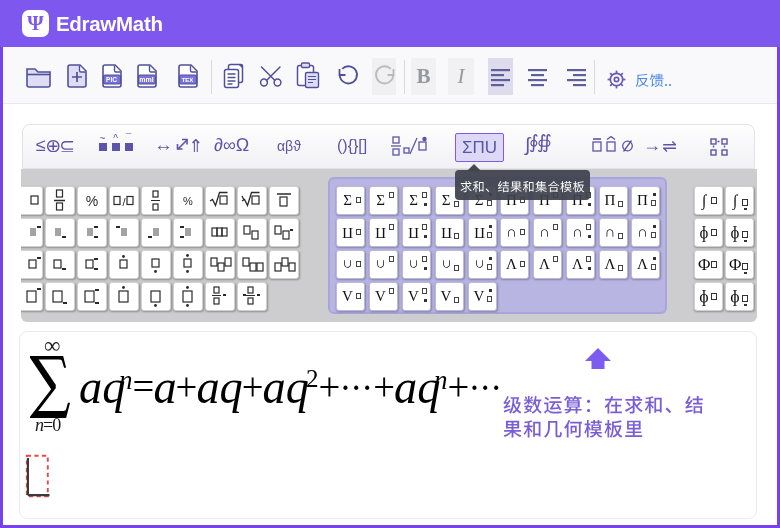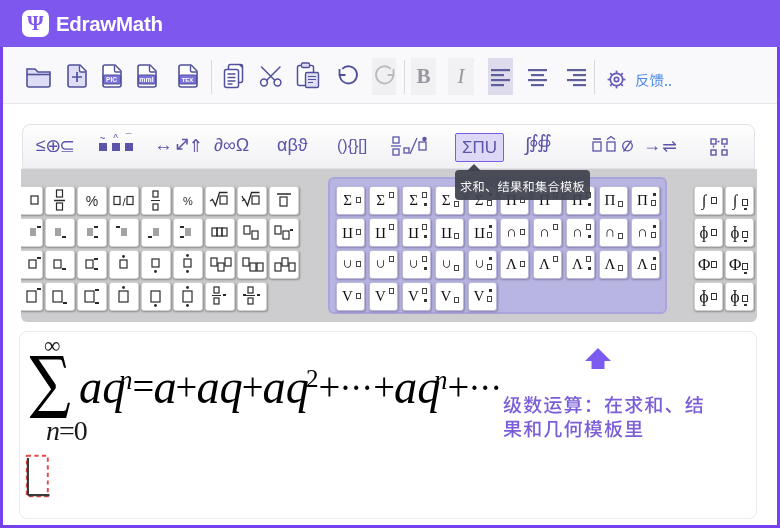--- a/index.html
+++ b/index.html
@@ -128,21 +128,21 @@
 <div class="sym" style="left:154px;top:124px"><span style="font-size:19px">↔</span><span style="display:inline-block;vertical-align:middle;margin:0 2px"><svg width="15" height="15" viewBox="0 0 15 15" xmlns="http://www.w3.org/2000/svg">
         <g stroke="#5b54a8" stroke-width="1.6" fill="none">
           <path d="M3 12 L12 3"></path>
           <path d="M7 2.5 h5 v5"></path>
           <path d="M2.5 7 v5 h5"></path>
         </g>
       </svg></span><span style="display:inline-block;vertical-align:middle;margin-top:0px"><svg width="7.7" height="13.2" viewBox="0 0 7.70 13.18" xmlns="http://www.w3.org/2000/svg">
         <path transform="translate(-3.70,13.18) scale(0.008789,-0.008789)" d="M753 1200V0H633V1080L541 986L421 1106L813 1500H903L1297 1106L1177 986L1083 1080V0H963V1200L859 1304Z" fill="#5b54a8"></path>
       </svg></span></div>
 <div class="sym" style="left:214px;top:124px"><span style="font-size:18px">∂∞Ω</span></div>
-<div class="sym" style="left:277px;top:124px"><span style="font-size:18px">αβϑ</span></div>
+<div class="sym" style="left:277px;top:124px"><span style="font-size:14px">αβϑ</span></div>
 <div class="sym" style="left:337px;top:124px"><span style="font-size:16px">(){}[]</span></div>
 <div class="sym" style="left:390px;top:124px"><svg width="37" height="44" viewBox="0 0 37 44" xmlns="http://www.w3.org/2000/svg">
       <g stroke="#5b54a8" fill="none" stroke-width="1.3">
         <rect x="3" y="13" width="6" height="6"></rect>
         <rect x="3" y="25" width="6" height="6"></rect>
         <path d="M1 22 h10"></path>
         <path d="M20 30 L27 14"></path>
         <rect x="14" y="24" width="5" height="5"></rect>
         <rect x="29" y="18" width="7" height="8"></rect>
         <circle cx="34.5" cy="15" r="1.6" fill="#5b54a8"></circle>
@@ -540,21 +540,21 @@
       <path transform="translate(75.0,14.2) scale(0.012200,-0.012200)" d="M460 292V225H54V162H393C297 90 153 26 29 -6C46 -22 67 -50 79 -69C207 -29 357 47 460 135V-79H535V138C637 52 789 -23 920 -61C931 -42 952 -15 968 1C843 31 701 92 605 162H947V225H535V292ZM490 552V486H247V552ZM467 824C483 797 500 763 512 734H286C307 765 326 797 343 827L265 842C221 754 140 642 30 558C47 548 72 526 85 510C116 536 145 563 172 591V271H247V303H919V363H562V432H849V486H562V552H846V606H562V672H887V734H591C578 766 556 810 534 843ZM490 606H247V672H490ZM490 432V363H247V432Z"></path>
       <path transform="translate(87.5,14.2) scale(0.012200,-0.012200)" d="M517 843C415 688 230 554 40 479C61 462 82 433 94 413C146 436 198 463 248 494V444H753V511C805 478 859 449 916 422C927 446 950 473 969 490C810 557 668 640 551 764L583 809ZM277 513C362 569 441 636 506 710C582 630 662 567 749 513ZM196 324V-78H272V-22H738V-74H817V324ZM272 48V256H738V48Z"></path>
       <path transform="translate(100.0,14.2) scale(0.012200,-0.012200)" d="M472 417H820V345H472ZM472 542H820V472H472ZM732 840V757H578V840H507V757H360V693H507V618H578V693H732V618H805V693H945V757H805V840ZM402 599V289H606C602 259 598 232 591 206H340V142H569C531 65 459 12 312 -20C326 -35 345 -63 352 -80C526 -38 607 34 647 140C697 30 790 -45 920 -80C930 -61 950 -33 966 -18C853 6 767 61 719 142H943V206H666C671 232 676 260 679 289H893V599ZM175 840V647H50V577H175V576C148 440 90 281 32 197C45 179 63 146 72 124C110 183 146 274 175 372V-79H247V436C274 383 305 319 318 286L366 340C349 371 273 496 247 535V577H350V647H247V840Z"></path>
       <path transform="translate(112.5,14.2) scale(0.012200,-0.012200)" d="M197 840V647H58V577H191C159 439 97 278 32 197C45 179 63 145 71 125C117 193 163 305 197 421V-79H267V456C294 405 326 342 339 309L385 366C368 396 292 512 267 546V577H387V647H267V840ZM879 821C778 779 585 755 428 746V502C428 343 418 118 306 -40C323 -48 354 -70 368 -82C477 75 499 309 501 476H531C561 351 604 238 664 144C600 70 524 16 440 -19C456 -33 476 -62 486 -80C569 -41 644 12 708 82C764 11 833 -45 915 -82C927 -62 950 -32 967 -18C883 15 813 70 756 141C829 241 883 370 911 533L864 547L851 544H501V685C651 695 823 718 929 761ZM827 476C802 370 762 280 710 204C661 283 624 376 598 476Z"></path>
     </svg></div>
 <div class="a" style="left:19px;top:331px;width:738px;height:188px;background:#fff;border:1px solid #ebebee;border-radius:8px"></div>
 <div class="a" style="left:30px;top:356px"><svg preserveAspectRatio="none" width="40" height="62" viewBox="0 0 81.30 105.00" xmlns="http://www.w3.org/2000/svg">
       <path transform="translate(-8.00,80.00) scale(0.100000,-0.100000)" d="M893 9 814 -250H80V-228L510 238L80 771V800H754L814 603H772L734 708Q730 724 710 735Q695 742 657 742H256L603 312V255L247 -131H753Q786 -131 797 -124Q810 -113 815 -96L851 9Z" fill="#000"></path>
     </svg></div>
 <div class="a g" style="left:44px;top:333px;font-size:23px">∞</div>
-<div class="a g" style="left:46px;top:415px;font-size:28px;letter-spacing:-1px"><i>n</i>=0</div>
+<div class="a g" style="left:35px;top:415px;font-size:18px;letter-spacing:-1px"><i>n</i>=0</div>
 <div class="a" style="left:79px;top:349px;white-space:nowrap;font-family:'Liberation Serif',serif;font-size:48px;color:#000;line-height:60px;transform:scaleX(.9654);transform-origin:0 0">
 <i>aq</i><span class="sup">n</span><span class="op">=</span><i>a</i><span class="op">+</span><i>aq</i><span class="op">+</span><i>aq</i><span class="sup2">2</span><span class="op">+</span><span class="dots">···</span><span class="op">+</span><i>aq</i><span class="sup">n</span><span class="op">+</span><span class="dots">···</span>
 </div>
 <div class="a" style="left:503px;top:390px"><svg class="" width="202" height="28" viewBox="0 0 202 28" xmlns="http://www.w3.org/2000/svg" fill="#7a5ed8">
       <path transform="translate(0.0,22.0) scale(0.019000,-0.019000)" d="M41 64 64 -29C159 9 284 58 400 107L382 188C257 141 126 92 41 64ZM401 781V692H506C494 380 455 125 321 -29C344 -42 389 -72 404 -87C485 17 533 152 561 315C592 248 628 185 669 129C614 68 549 20 477 -14C498 -28 530 -64 544 -85C611 -50 673 -3 728 58C781 1 842 -47 909 -82C923 -58 951 -23 972 -5C903 27 841 73 786 131C854 227 905 348 935 495L877 518L860 515H778C802 597 829 697 850 781ZM600 692H733C711 600 683 501 659 432H828C805 344 770 267 726 202C665 285 617 383 584 485C591 550 596 620 600 692ZM56 419C71 426 96 432 208 447C166 386 130 339 112 320C80 283 56 259 32 254C43 230 57 188 62 170C85 187 123 201 385 278C382 298 380 334 380 358L208 312C277 395 344 493 400 591L322 639C304 602 283 565 261 530L148 519C208 603 266 707 309 807L222 848C181 727 108 600 85 567C63 533 45 511 26 506C36 481 51 437 56 419Z"></path>
       <path transform="translate(20.2,22.0) scale(0.019000,-0.019000)" d="M435 828C418 790 387 733 363 697L424 669C451 701 483 750 514 795ZM79 795C105 754 130 699 138 664L210 696C201 731 174 784 147 823ZM394 250C373 206 345 167 312 134C279 151 245 167 212 182L250 250ZM97 151C144 132 197 107 246 81C185 40 113 11 35 -6C51 -24 69 -57 78 -78C169 -53 253 -16 323 39C355 20 383 2 405 -15L462 47C440 62 413 78 384 95C436 153 476 224 501 312L450 331L435 328H288L307 374L224 390C216 370 208 349 198 328H66V250H158C138 213 116 179 97 151ZM246 845V662H47V586H217C168 528 97 474 32 447C50 429 71 397 82 376C138 407 198 455 246 508V402H334V527C378 494 429 453 453 430L504 497C483 511 410 557 360 586H532V662H334V845ZM621 838C598 661 553 492 474 387C494 374 530 343 544 328C566 361 587 398 605 439C626 351 652 270 686 197C631 107 555 38 450 -11C467 -29 492 -68 501 -88C600 -36 675 29 732 111C780 33 840 -30 914 -75C928 -52 955 -18 976 -1C896 42 833 111 783 197C834 298 866 420 887 567H953V654H675C688 709 699 767 708 826ZM799 567C785 464 765 375 735 297C702 379 677 470 660 567Z"></path>
       <path transform="translate(40.4,22.0) scale(0.019000,-0.019000)" d="M380 787V698H888V787ZM62 738C119 696 199 636 238 600L303 669C262 704 181 759 125 798ZM378 116C411 130 458 135 818 169C832 140 845 115 855 93L940 137C901 213 822 341 763 437L684 401C712 355 744 302 773 250L481 228C530 299 580 388 619 473H957V561H313V473H504C468 380 417 291 400 266C380 236 363 215 344 211C356 185 372 136 378 116ZM262 498H38V410H170V107C126 87 78 47 32 -1L97 -91C143 -28 192 33 225 33C247 33 281 1 322 -23C392 -64 474 -76 599 -76C707 -76 873 -71 944 -66C946 -38 961 11 973 38C869 25 710 16 602 16C491 16 404 22 338 64C304 84 282 102 262 112Z"></path>
       <path transform="translate(60.6,22.0) scale(0.019000,-0.019000)" d="M267 450H750V401H267ZM267 344H750V294H267ZM267 554H750V507H267ZM579 850C559 796 526 743 485 698C471 682 454 666 437 653C457 644 489 628 510 614H300L362 636C356 654 343 676 329 698H485L486 774H242C251 791 260 809 268 826L179 850C147 773 90 696 28 647C50 635 88 609 105 594C135 622 166 658 194 698H231C250 671 267 637 277 614H171V235H301V166V159H53V82H271C241 46 181 11 67 -15C88 -33 114 -64 127 -85C286 -41 354 19 381 82H632V-82H729V82H951V159H729V235H849V614H752L814 642C805 658 789 678 773 698H945V774H644C654 792 662 810 669 829ZM632 159H396V163V235H632ZM527 614C552 638 576 666 598 698H666C691 671 715 638 729 614Z"></path>
       <path transform="translate(80.8,22.0) scale(0.019000,-0.019000)" d="M250 478C296 478 334 513 334 561C334 611 296 645 250 645C204 645 166 611 166 561C166 513 204 478 250 478ZM250 -6C296 -6 334 29 334 77C334 127 296 161 250 161C204 161 166 127 166 77C166 29 204 -6 250 -6Z"></path>
       <path transform="translate(101.0,22.0) scale(0.019000,-0.019000)" d="M382 845C369 796 352 746 332 696H59V605H291C228 482 142 370 32 295C47 272 69 231 79 205C117 232 152 261 184 293V-81H279V404C325 467 364 534 398 605H942V696H437C453 737 468 779 481 821ZM593 558V376H376V289H593V28H337V-60H941V28H688V289H902V376H688V558Z"></path>

